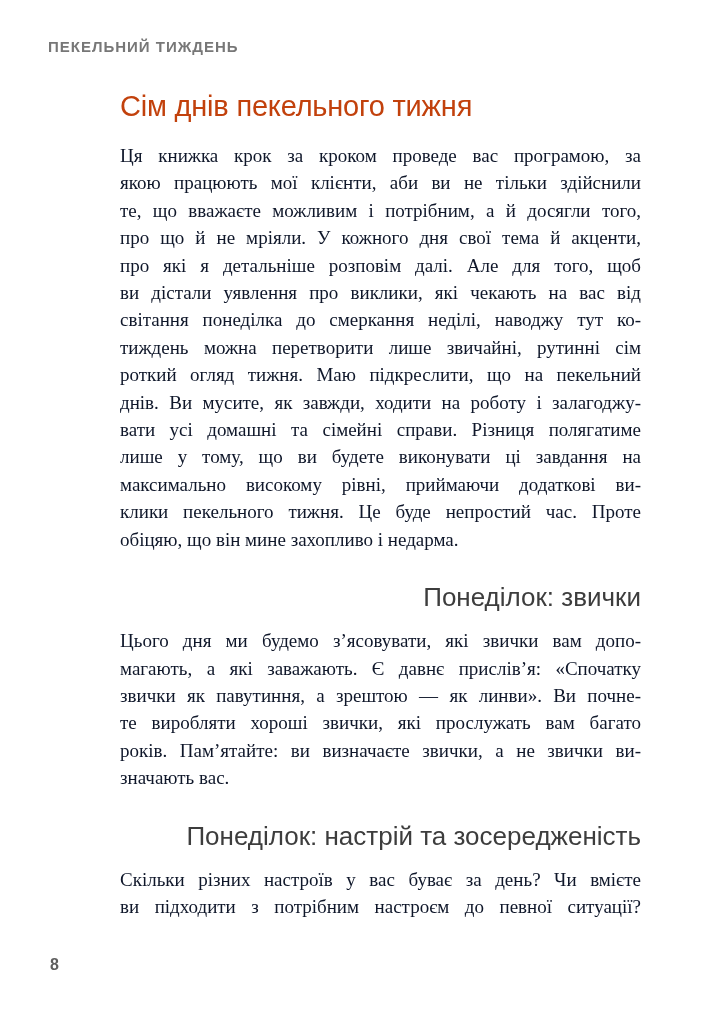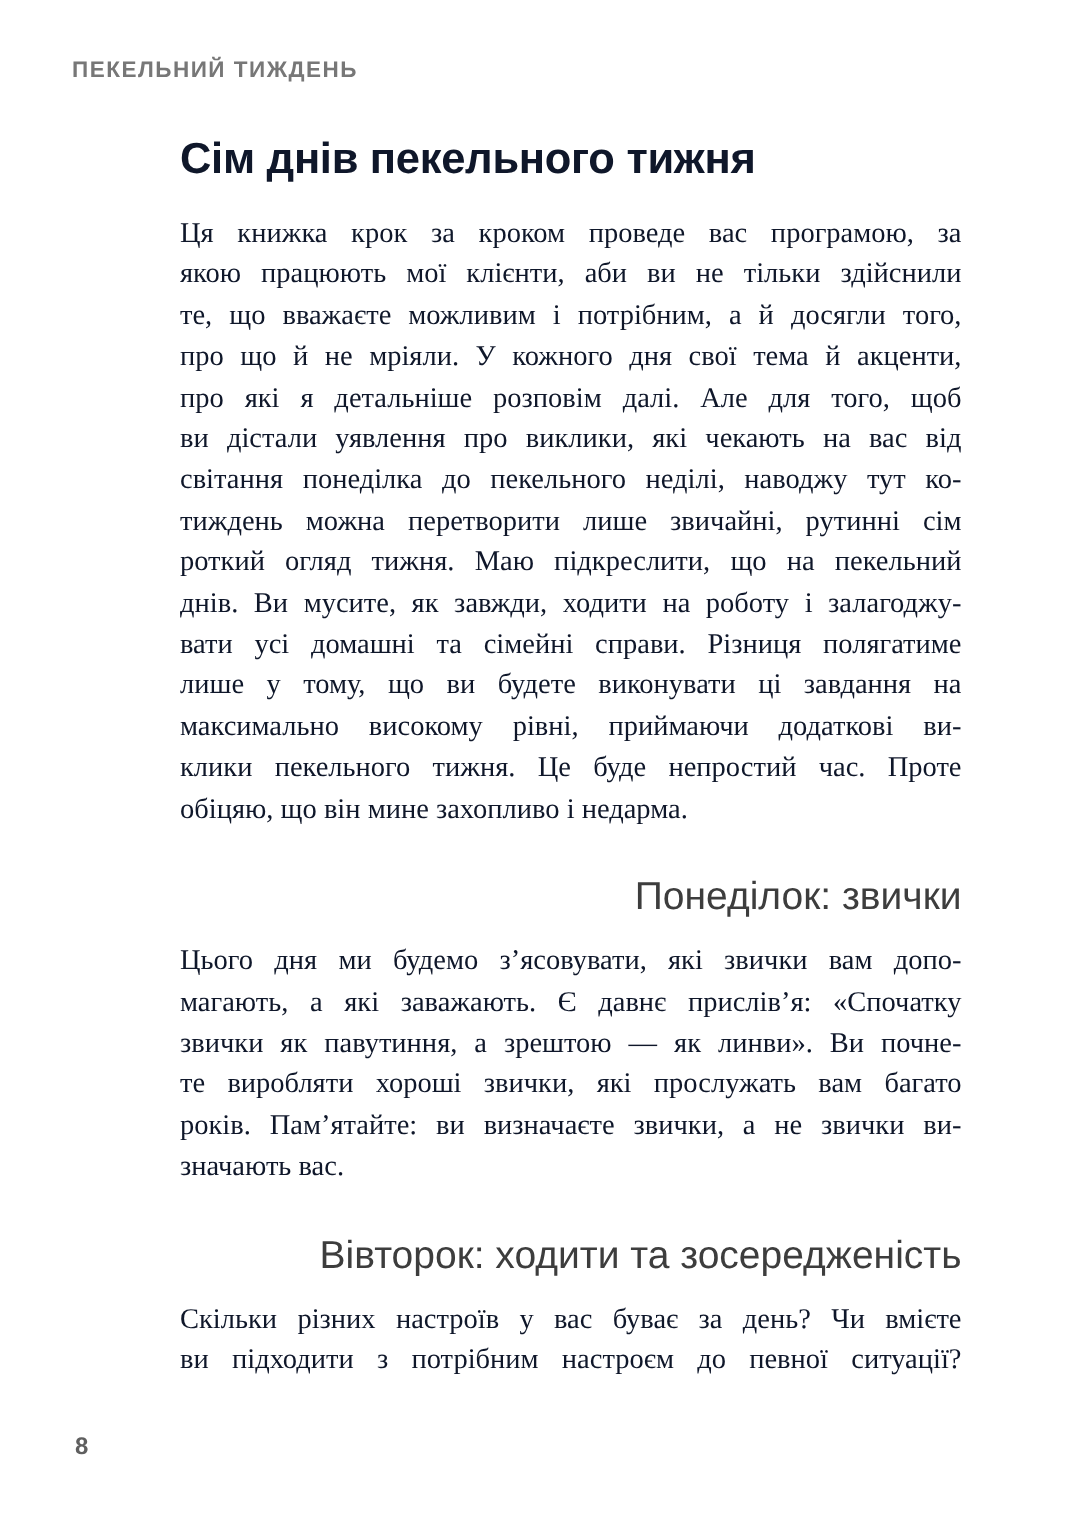--- a/index.html
+++ b/index.html
@@ -30,22 +30,22 @@
     position: absolute;
     left: 120px;
     top: 88px;
     width: 521px;
   }
   .chapter-title {
     margin: 0 0 18px 0;
     font-family: "Liberation Sans", "DejaVu Sans", sans-serif;
     font-size: 29px;
     line-height: 36px;
-    font-weight: 700;
-    color: #0f172a;
+    font-weight: 400;
+    color: #c2410c;
     letter-spacing: -0.2px;
   }
   .para {
     margin: 0;
     color: #0f172a;
   }
   .line {
     font-size: 19px;
     line-height: 27.4px;
     text-align: justify;
@@ -86,21 +86,21 @@
 
     <h1 class="chapter-title">Сім днів пекельного тижня</h1>
 
     <div class="para">
       <div class="line">Ця книжка крок за кроком проведе вас програмою, за</div>
       <div class="line">якою працюють мої клієнти, аби ви не тільки здійснили</div>
       <div class="line">те, що вважаєте можливим і потрібним, а й досягли того,</div>
       <div class="line">про що й не мріяли. У кожного дня свої тема й акценти,</div>
       <div class="line">про які я детальніше розповім далі. Але для того, щоб</div>
       <div class="line">ви дістали уявлення про виклики, які чекають на вас від</div>
-      <div class="line">світання понеділка до пекельного неділі, наводжу тут ко-</div>
+      <div class="line">світання понеділка до смеркання неділі, наводжу тут ко-</div>
       <div class="line">тиждень можна перетворити лише звичайні, рутинні сім</div>
       <div class="line">роткий огляд тижня. Маю підкреслити, що на пекельний</div>
       <div class="line">днів. Ви мусите, як завжди, ходити на роботу і залагоджу-</div>
       <div class="line">вати усі домашні та сімейні справи. Різниця полягатиме</div>
       <div class="line">лише у тому, що ви будете виконувати ці завдання на</div>
       <div class="line">максимально високому рівні, приймаючи додаткові ви-</div>
       <div class="line">клики пекельного тижня. Це буде непростий час. Проте</div>
       <div class="line last">обіцяю, що він мине захопливо і недарма.</div>
     </div>
 
@@ -108,21 +108,21 @@
 
     <div class="para">
       <div class="line">Цього дня ми будемо з’ясовувати, які звички вам допо-</div>
       <div class="line">магають, а які заважають. Є давнє прислів’я: «Спочатку</div>
       <div class="line">звички як павутиння, а зрештою — як линви». Ви почне-</div>
       <div class="line">те виробляти хороші звички, які прослужать вам багато</div>
       <div class="line">років. Пам’ятайте: ви визначаєте звички, а не звички ви-</div>
       <div class="line last">значають вас.</div>
     </div>
 
-    <h2 class="section-heading">Вівторок: ходити та зосередженість</h2>
+    <h2 class="section-heading">Понеділок: настрій та зосередженість</h2>
 
     <div class="para">
       <div class="line">Скільки різних настроїв у вас буває за день? Чи вмієте</div>
       <div class="line">ви підходити з потрібним настроєм до певної ситуації?</div>
     </div>
 
   </div>
 
   <div class="page-number">8</div>
 

